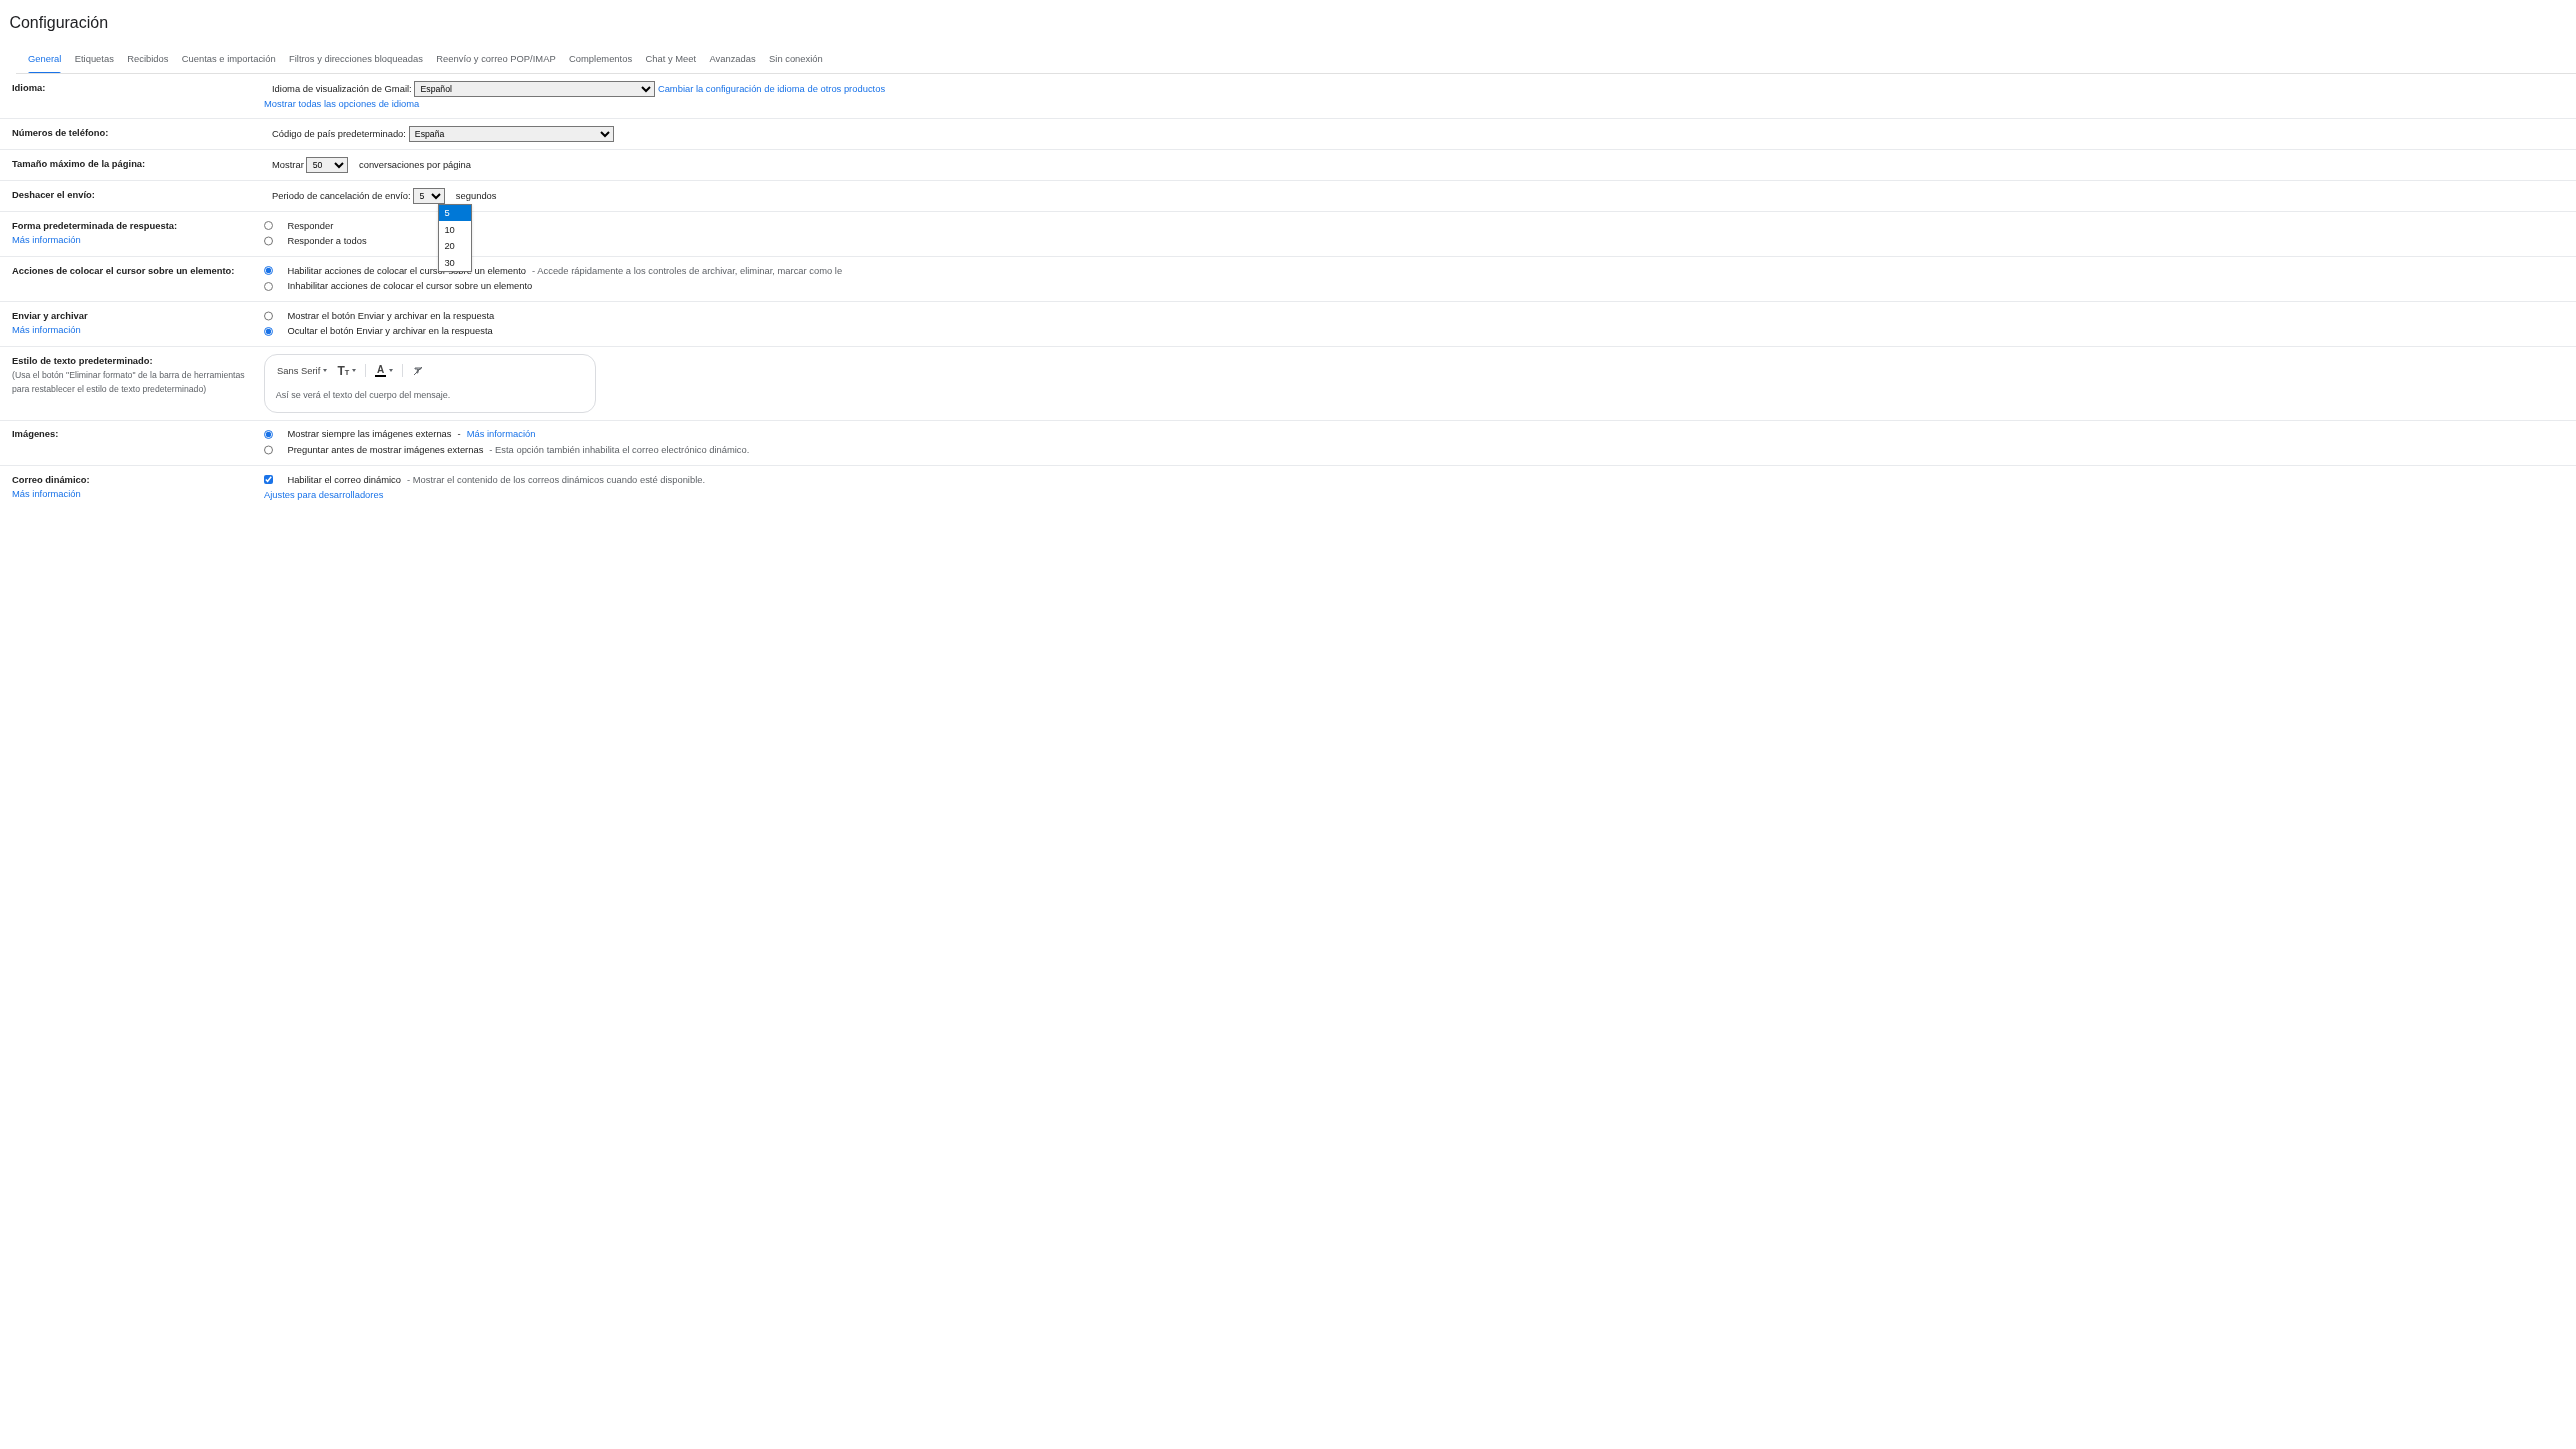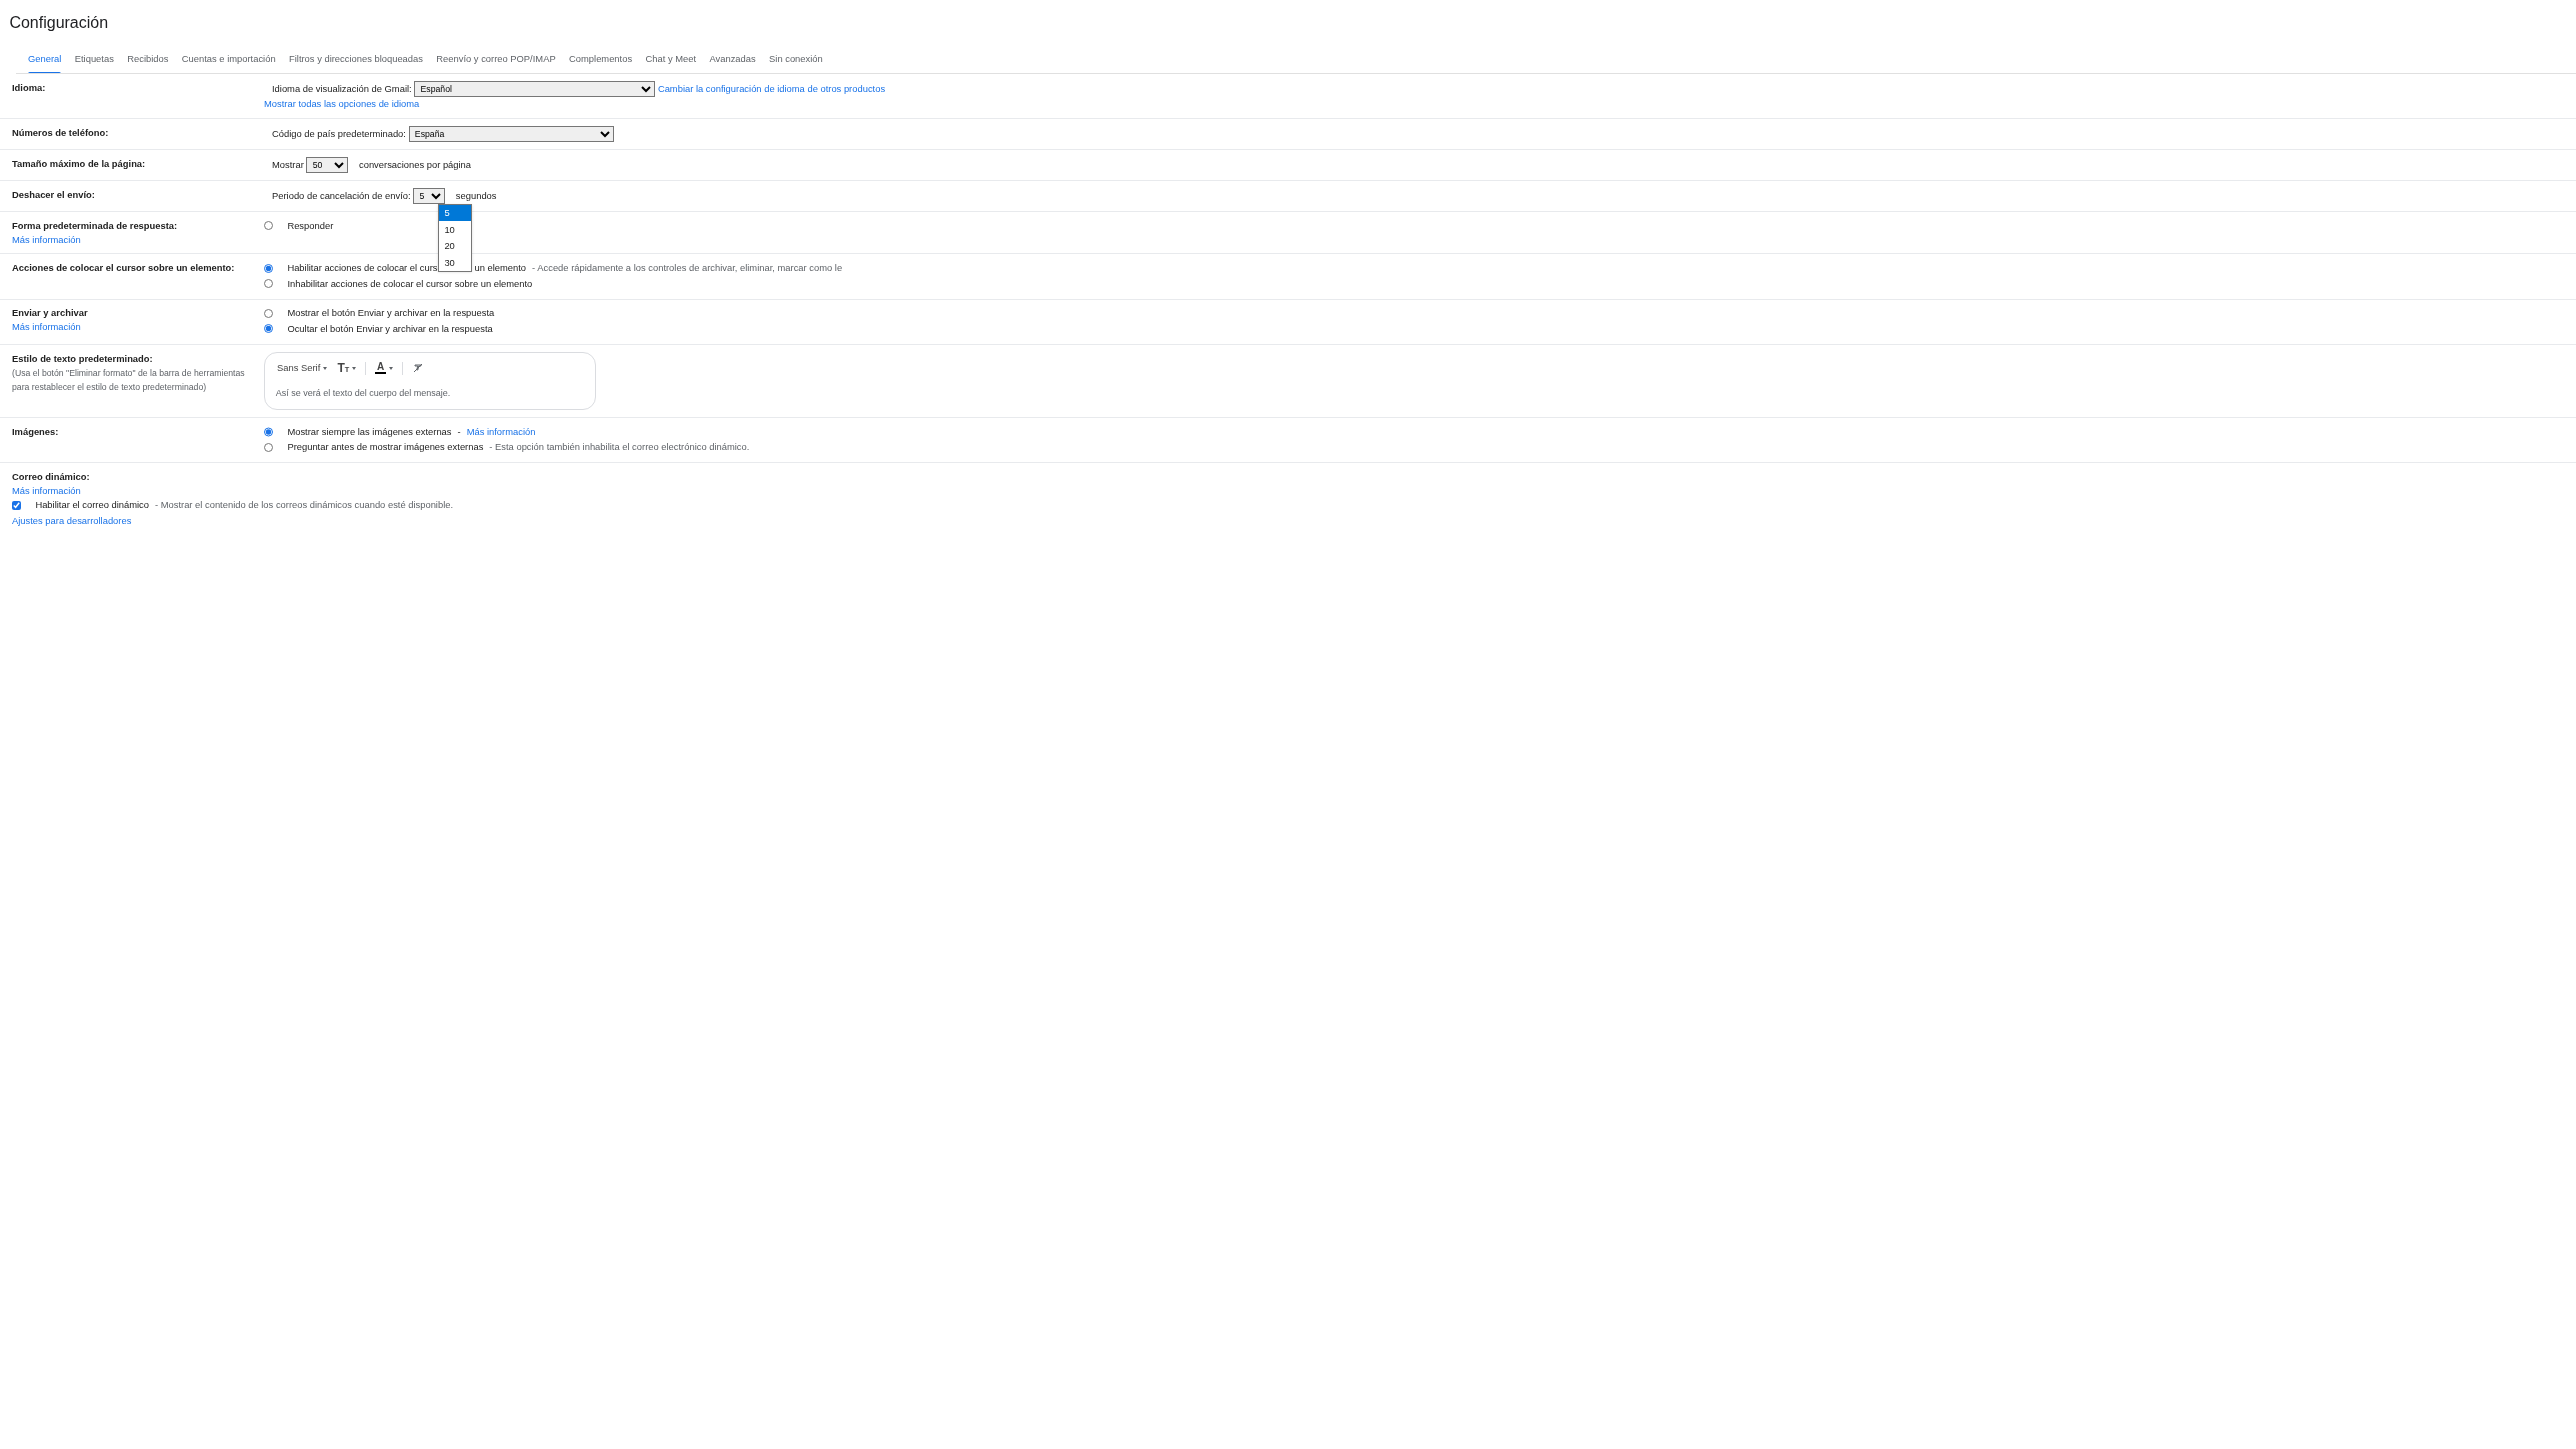--- a/index.html
+++ b/index.html
@@ -47,21 +47,21 @@
   .settings-table {
     width: 100%;
   }
   .setting-row {
     display: flex;
     border-bottom: 0.7px solid #e8eaed;
     padding: 6.7px 0 6.7px 12px;
     align-items: flex-start;
     white-space: nowrap;
   }
-  .setting-row.no-border { border-bottom: none; flex-direction: column; }
+  .setting-row.no-border { border-bottom: none; }
   .setting-label {
     width: 252px;
     flex-shrink: 0;
     font-weight: 700;
     font-size: 9.4px;
     color: #222;
     padding-right: 8px;
     white-space: normal;
   }
   .setting-label .sub {
@@ -229,20 +229,24 @@
 
   <div class="setting-row">
     <div class="setting-label">
       <span>Forma predeterminada de respuesta:</span><br>
       <span class="link plain">Más información</span>
     </div>
     <div class="setting-content">
       <div class="radio-line">
         <input type="radio" name="reply" style="">
         <span class="strong">Responder</span>
+      </div>
+      <div class="radio-line">
+        <input type="radio" name="reply" style="">
+        <span class="strong">Responder a todos</span>
       </div>
     </div>
   </div>
 
   <div class="setting-row">
     <div class="setting-label">Acciones de colocar el cursor sobre un elemento:</div>
     <div class="setting-content">
       <div class="radio-line">
         <input type="radio" name="hover" checked="" style="">
         <span class="strong">Habilitar acciones de colocar el cursor sobre un elemento</span>

